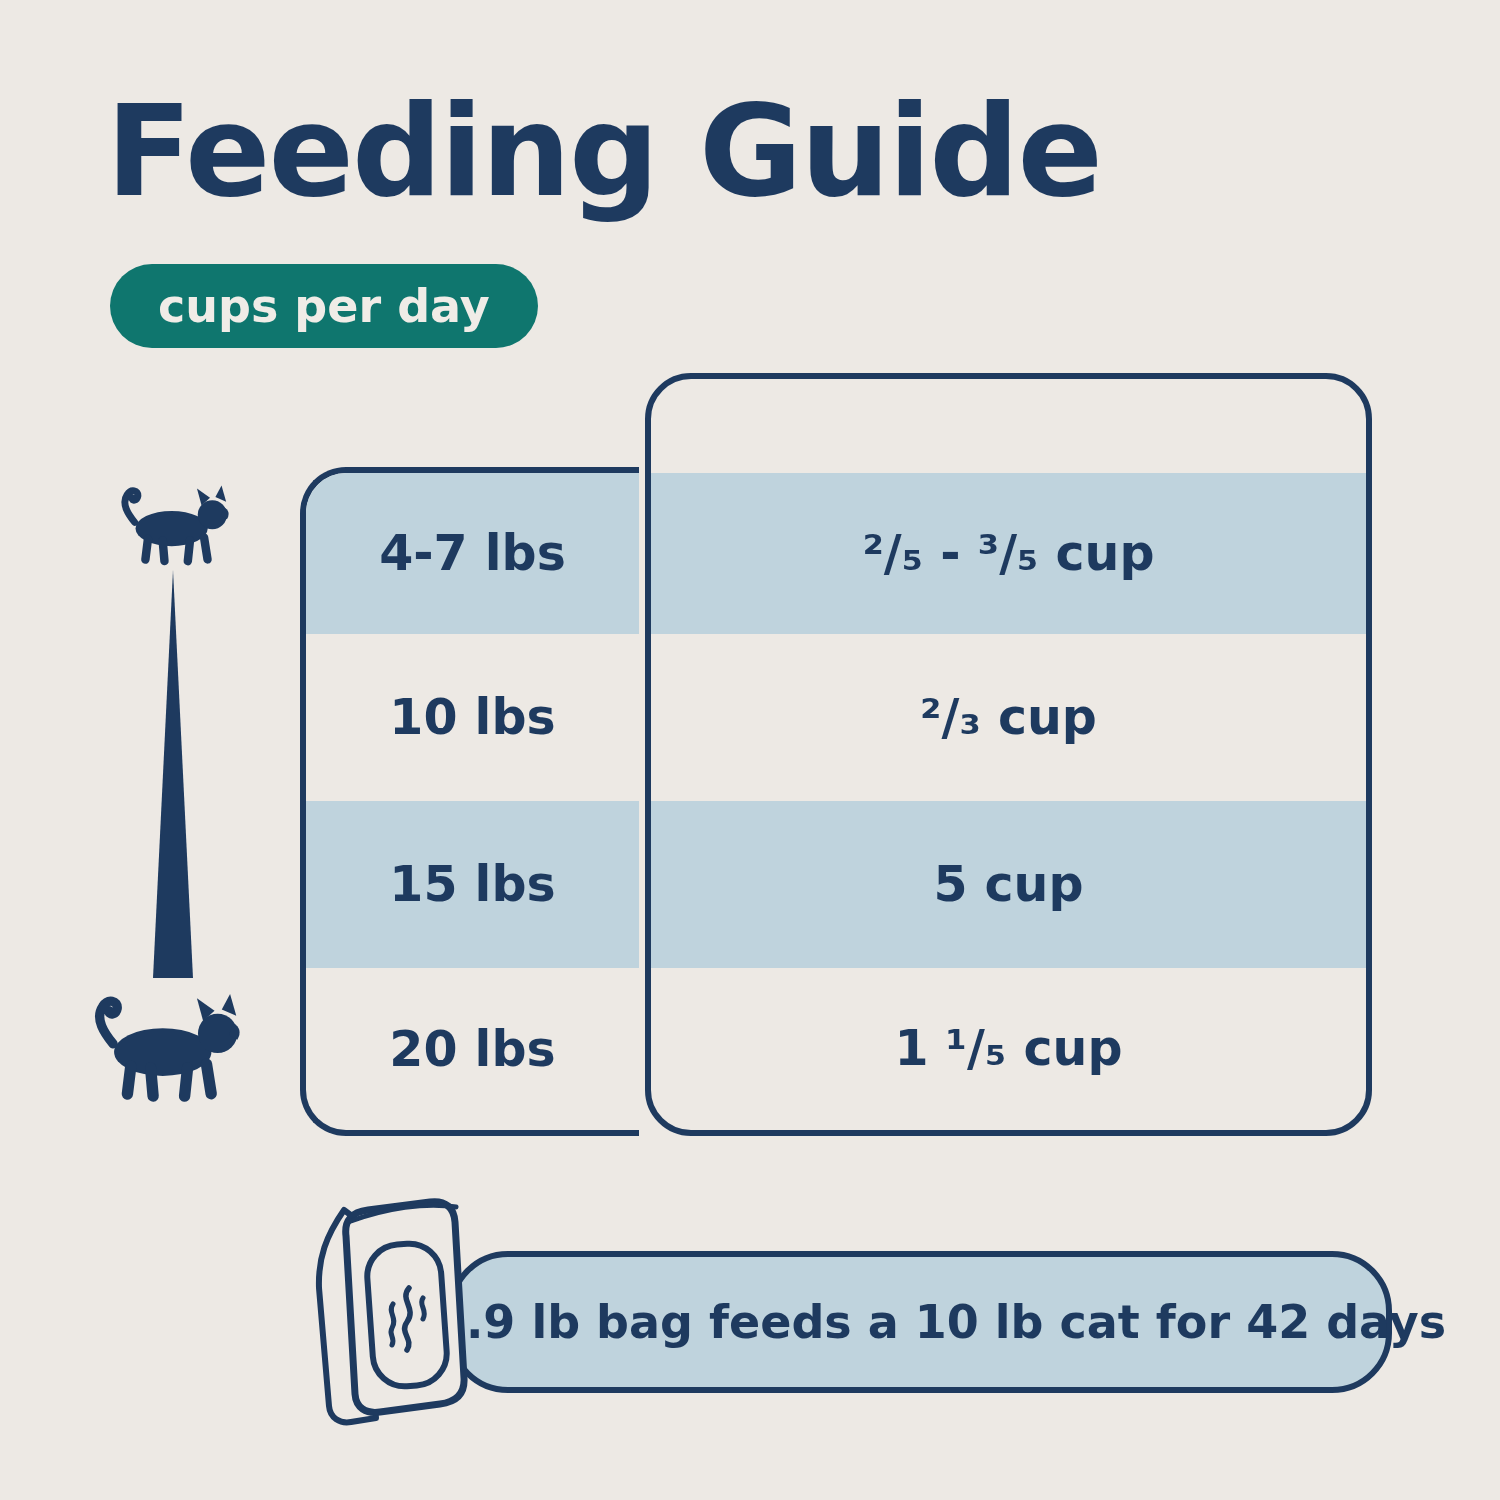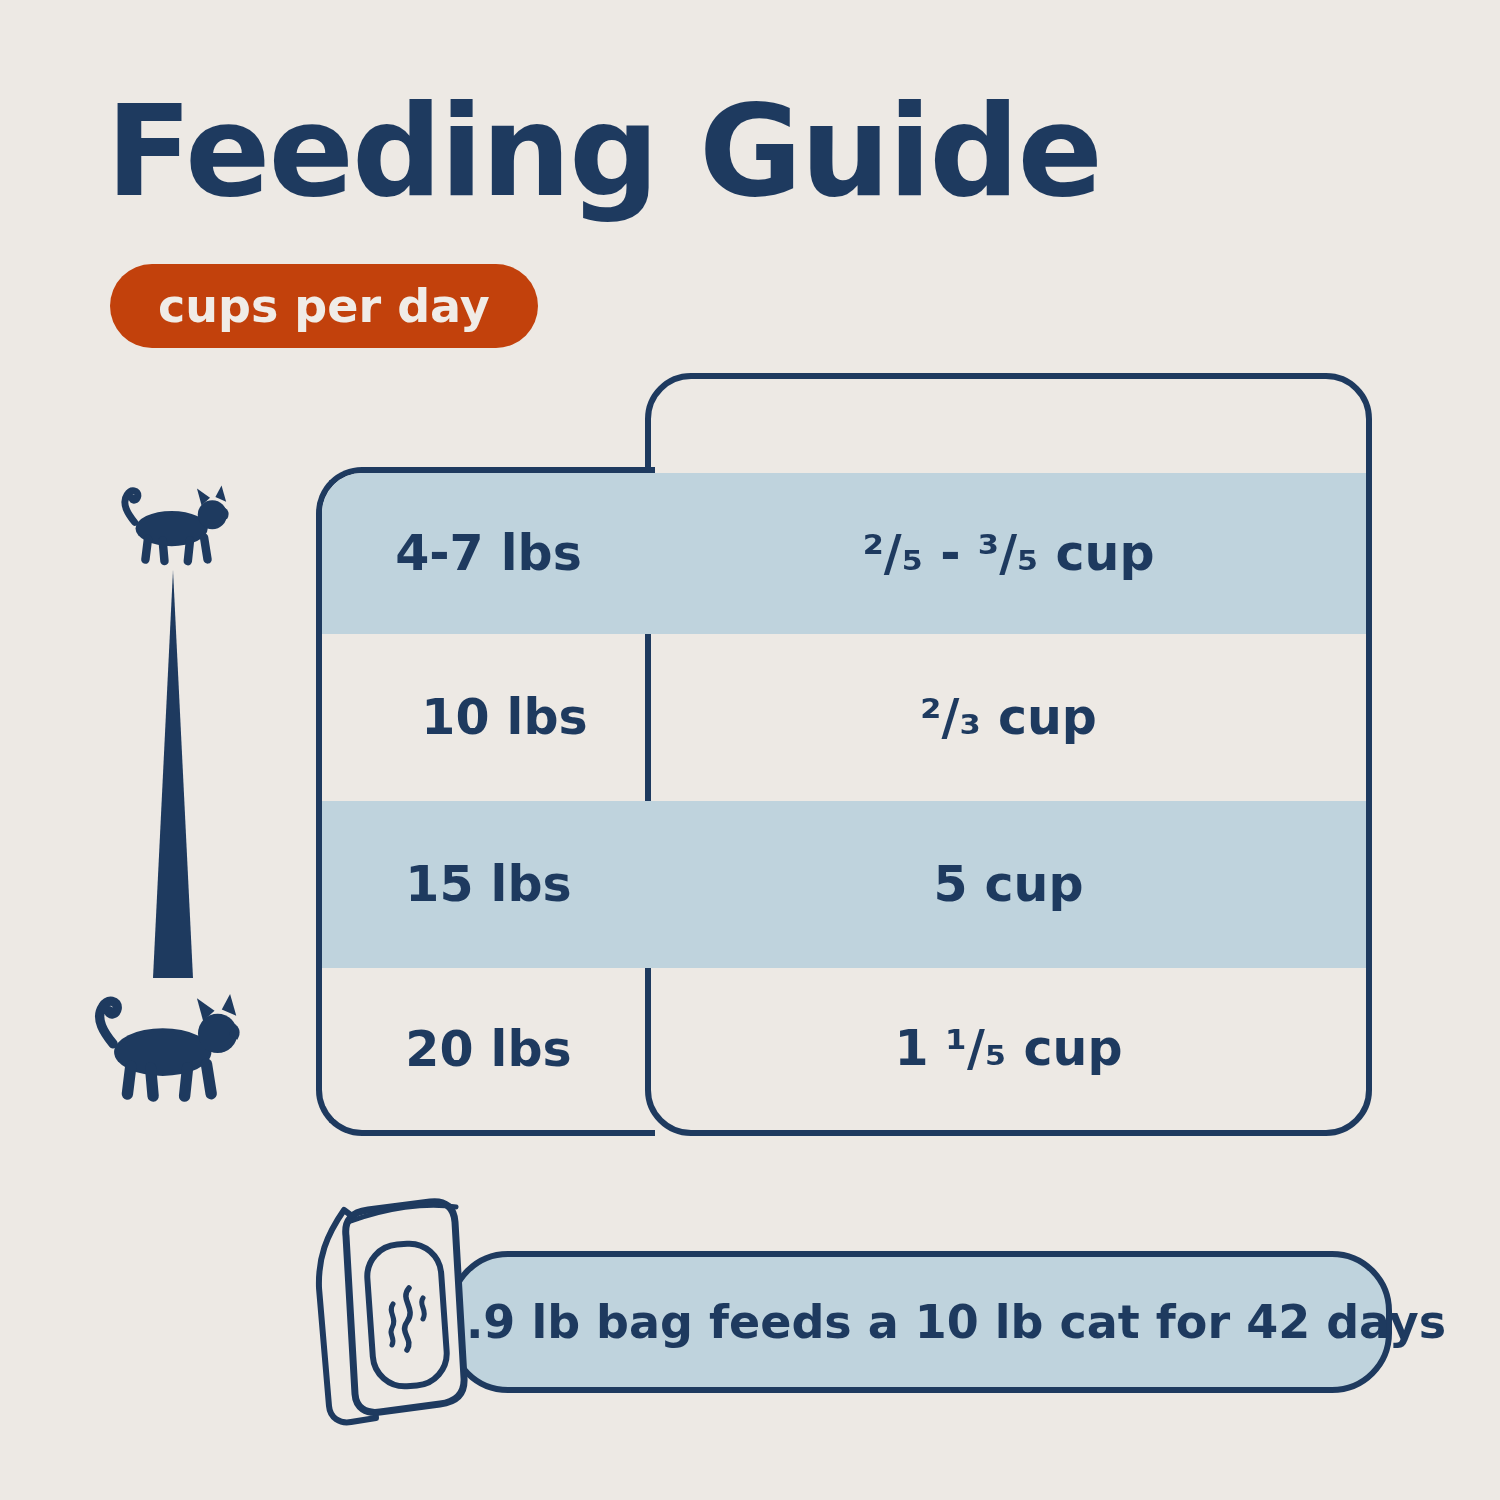--- a/index.html
+++ b/index.html
@@ -14,21 +14,21 @@
   .canvas{position:absolute;inset:0;width:1324px;height:1500px;text-decoration:underline;}
 
   
   .title{
     position:absolute;left:106px;top:78px;
     font-size:126px;font-weight:bold;letter-spacing:-2px;
     color:#1E3A5F;margin:0;white-space:nowrap;
   }
   .badge{
     position:absolute;left:110px;top:264px;height:84px;
-    background:#c2410c;border-radius:44px;
+    background:#0f766e;border-radius:44px;
     display:inline-flex;align-items:center;
     padding:0 48px;
   }
   .badge span{
     font-size:46px;font-weight:bold;color:#F0ECE7;white-space:nowrap;
   }
 
   
   .cat{position:absolute;fill:#1E3A5F;}
   .cat-small{left:110px;top:484px;width:134px;height:86px;}
@@ -36,21 +36,21 @@
   .wedge{position:absolute;left:153px;top:570px;width:40px;height:408px;}
   .wedge polygon{fill:#1E3A5F;}
 
   
   .col{position:absolute;border:6px solid #1E3A5F;overflow:hidden;background:transparent;box-sizing:border-box;}
   .col-right{
     left:645px;top:373px;width:727px;height:763px;
     border-radius:46px;
   }
   .col-left{
-    left:316px;top:467px;width:339px;height:669px;
+    left:300px;top:467px;width:339px;height:669px;
     border-right:none;
     border-radius:46px 0 0 46px;
   }
   .col-header{
     position:absolute;left:0;top:0;width:100%;height:88px;
     border-bottom:6px solid #1E3A5F;
     display:flex;align-items:center;justify-content:center;
     box-sizing:content-box;
   }
   .col-header span{font-size:44px;font-weight:bold;color:#1E3A5F;}
@@ -60,21 +60,21 @@
     display:flex;align-items:center;justify-content:center;
     font-size:49px;font-weight:bold;color:#1E3A5F;white-space:nowrap;
   }
   
   .r0{top:94px;height:161px;}
   .r1{top:255px;height:167px;border-radius:22px;}
   .r2{top:422px;height:167px;}
   .r3{top:589px;height:161px;}
   
   .l0{top:0;height:161px;}
-  .l1{top:161px;height:167px;margin-left:16px;}
+  .l1{top:161px;height:167px;}
   .l2{top:328px;height:167px;}
   .l3{top:495px;height:162px;}
 
   
   .footnote-pill{
     position:absolute;left:448px;top:1251px;width:944px;height:142px;
     background:#BFD3DD;border:6px solid #1E3A5F;border-radius:60px;
     box-sizing:border-box;
     display:flex;align-items:center;justify-content:center;
   }

